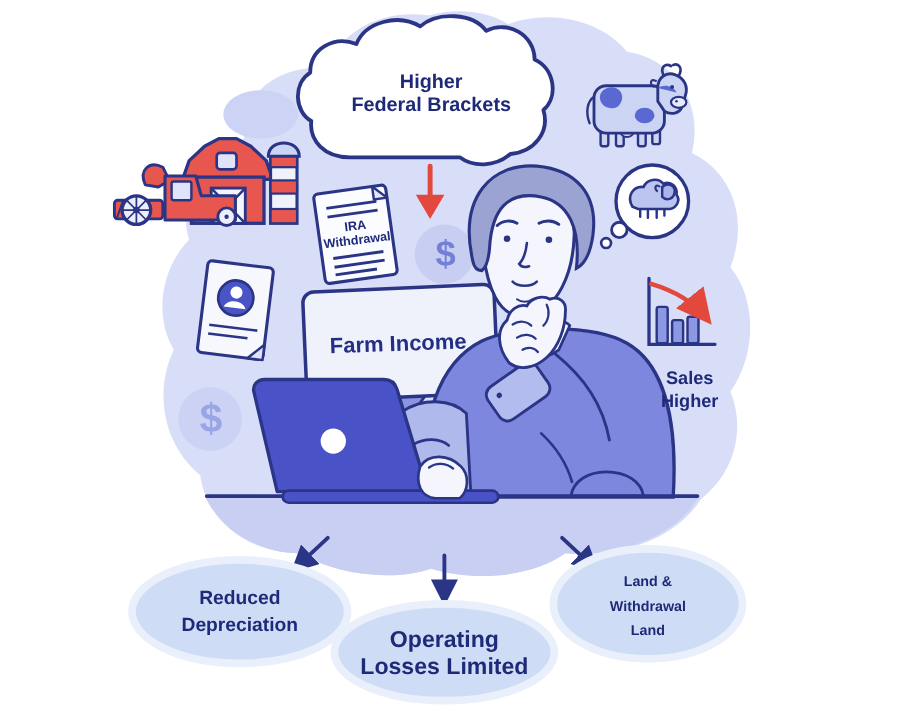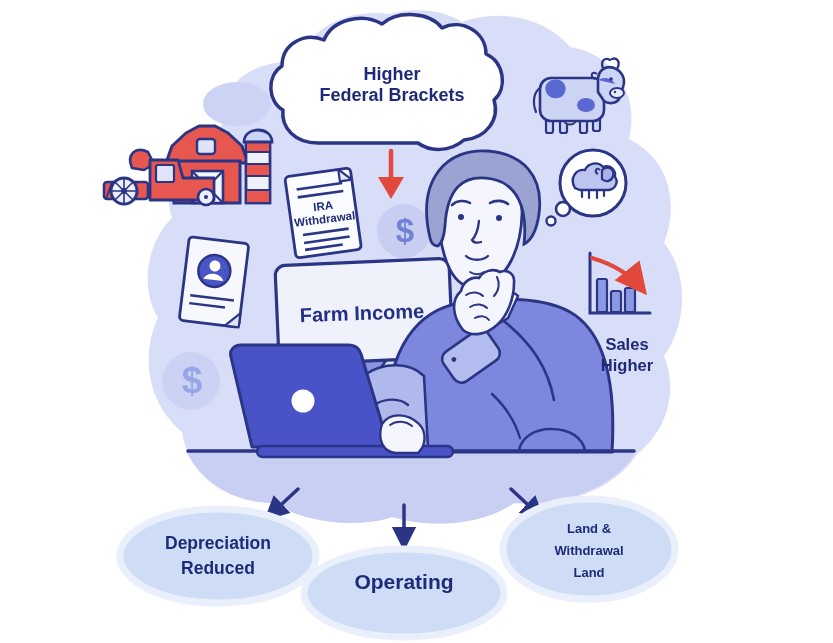--- a/index.html
+++ b/index.html
@@ -224,26 +224,27 @@
 <div class="dollar dollar-left">$</div>
 
 <div class="label screen-label">Farm Income</div>
 
 <div class="label chart-label">
   <span>Sales</span>
   <span>Higher</span>
 </div>
 
 <div class="label bubble1-label">
+  <span>Reduced</span>
   <span>Depreciation</span>
-  <span>Reduced</span>
 </div>
 
 <div class="label bubble2-label">
   <span>Operating</span>
+  <span>Losses Limited</span>
 </div>
 
 <div class="label bubble3-label">
   <span>Land &amp;</span>
   <span>Withdrawal</span>
   <span>Land</span>
 </div>
 
 </div>
 

